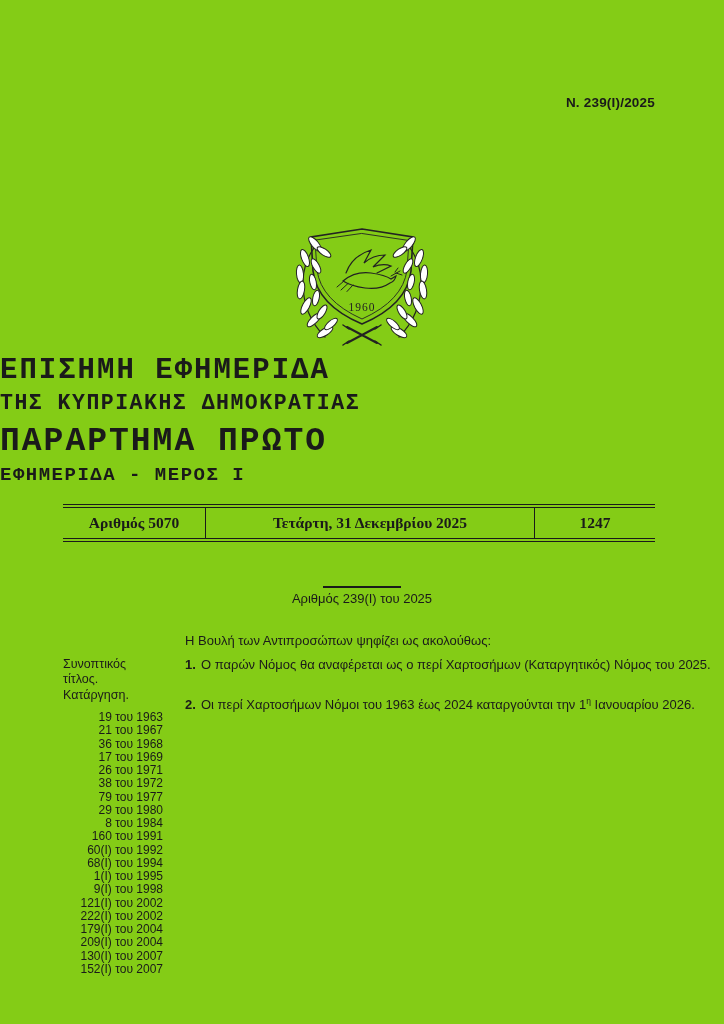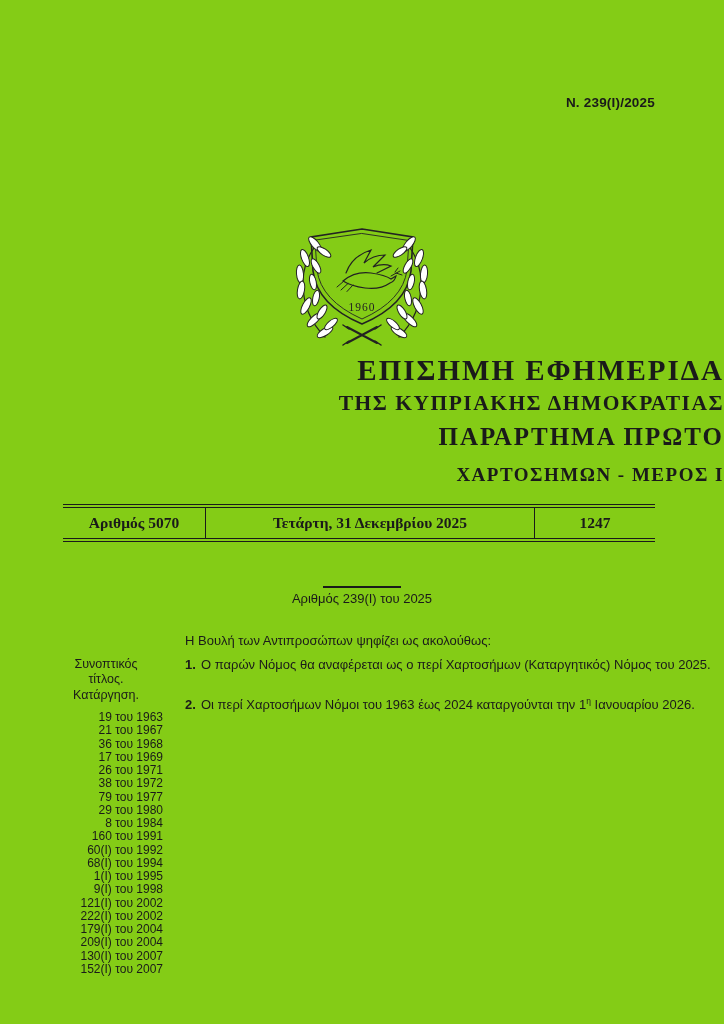--- a/index.html
+++ b/index.html
@@ -12,27 +12,27 @@
 
   .doc-number {
     position:absolute; top:95px; right:69px;
     font:bold 13.5px "Liberation Sans","DejaVu Sans",sans-serif;
     letter-spacing:.2px;
   }
 
   .emblem { position:absolute; top:226px; left:50%; transform:translateX(-50%); }
 
   .mast {
-    position:absolute; left:0; width:100%; text-align:right;
-    font-family:Liberation Serif, serif;
+    position:absolute; left:0; width:100%; text-align:left;
+    font-family:Liberation Mono, monospace;
     font-weight:bold; white-space:nowrap;
   }
   .mast-title      { top:354px; font-size:29px;   letter-spacing:2px; }
   .mast-subtitle   { top:391px; font-size:21.5px; letter-spacing:1.5px; }
-  .mast-supplement { top:423px; font-size:25px;   letter-spacing:2px; }
+  .mast-supplement { top:423px; font-size:33px;   letter-spacing:2px; }
   .mast-section    { top:464px; font-size:19px;   letter-spacing:1.5px; }
 
   .issue-bar {
     position:absolute; top:504px; left:63px; width:592px; height:30px;
     border-top:4px double #1a1a1a; border-bottom:4px double #1a1a1a;
     display:flex; box-sizing:content-box;
     font-family:"Liberation Serif","DejaVu Serif",serif;
     font-weight:bold; font-size:15.5px;
   }
   .issue-cell { display:flex; align-items:center; justify-content:center; }
@@ -56,21 +56,20 @@
     font:13px "Liberation Sans","DejaVu Sans",sans-serif; white-space:nowrap;
   }
   .law-number-line { top:591px; }
   .law-title       { top:606px; }
 
   .enacting { position:absolute; top:633px; left:185px; font:13px "Liberation Sans","DejaVu Sans",sans-serif; }
 
   .margin-note {
     position:absolute; left:63px; width:86px;
     font:12.5px/14.5px "Liberation Sans","DejaVu Sans",sans-serif;
-    text-align:center;
   }
   .mn-1 { top:657px; }
   .mn-2 { top:688px; }
 
   .section-row { position:absolute; left:185px; display:flex; white-space:nowrap;
     font:13px/15px "Liberation Sans","DejaVu Sans",sans-serif; }
   .sec-1 { top:657px; }
   .sec-2 { top:697px; }
   .sec-num { font-weight:bold; width:16px; flex:none; }
   sup.ord { font-size:8.5px; line-height:0; vertical-align:super; }
@@ -138,21 +137,21 @@
           <path d="M51 119 L57 115 M51 99 L57 103 M89 99 L83 103 M89 119 L83 115" stroke-width="1.5"></path>
         </g>
       </g>
       <text x="70" y="85" text-anchor="middle" font-size="11.5" letter-spacing="1" font-family="Liberation Serif, DejaVu Serif, serif" fill="#222222">1960</text>
     </svg>
   </div>
 
   <div class="mast mast-title">ΕΠΙΣΗΜΗ ΕΦΗΜΕΡΙΔΑ</div>
   <div class="mast mast-subtitle">ΤΗΣ ΚΥΠΡΙΑΚΗΣ ΔΗΜΟΚΡΑΤΙΑΣ</div>
   <div class="mast mast-supplement">ΠΑΡΑΡΤΗΜΑ ΠΡΩΤΟ</div>
-  <div class="mast mast-section">ΧΑΡΤΟΣΗΜΩΝ - ΜΕΡΟΣ  Ι</div>
+  <div class="mast mast-section">ΕΦΗΜΕΡΙΔΑ - ΜΕΡΟΣ  Ι</div>
 
   <div class="issue-bar">
     <div class="issue-cell cell-issue">Αριθμός 5070</div>
     <div class="issue-cell cell-date">Τετάρτη, 31 Δεκεμβρίου 2025</div>
     <div class="issue-cell cell-page">1247</div>
   </div>
 
 
   <div class="center-rule"></div>
 

